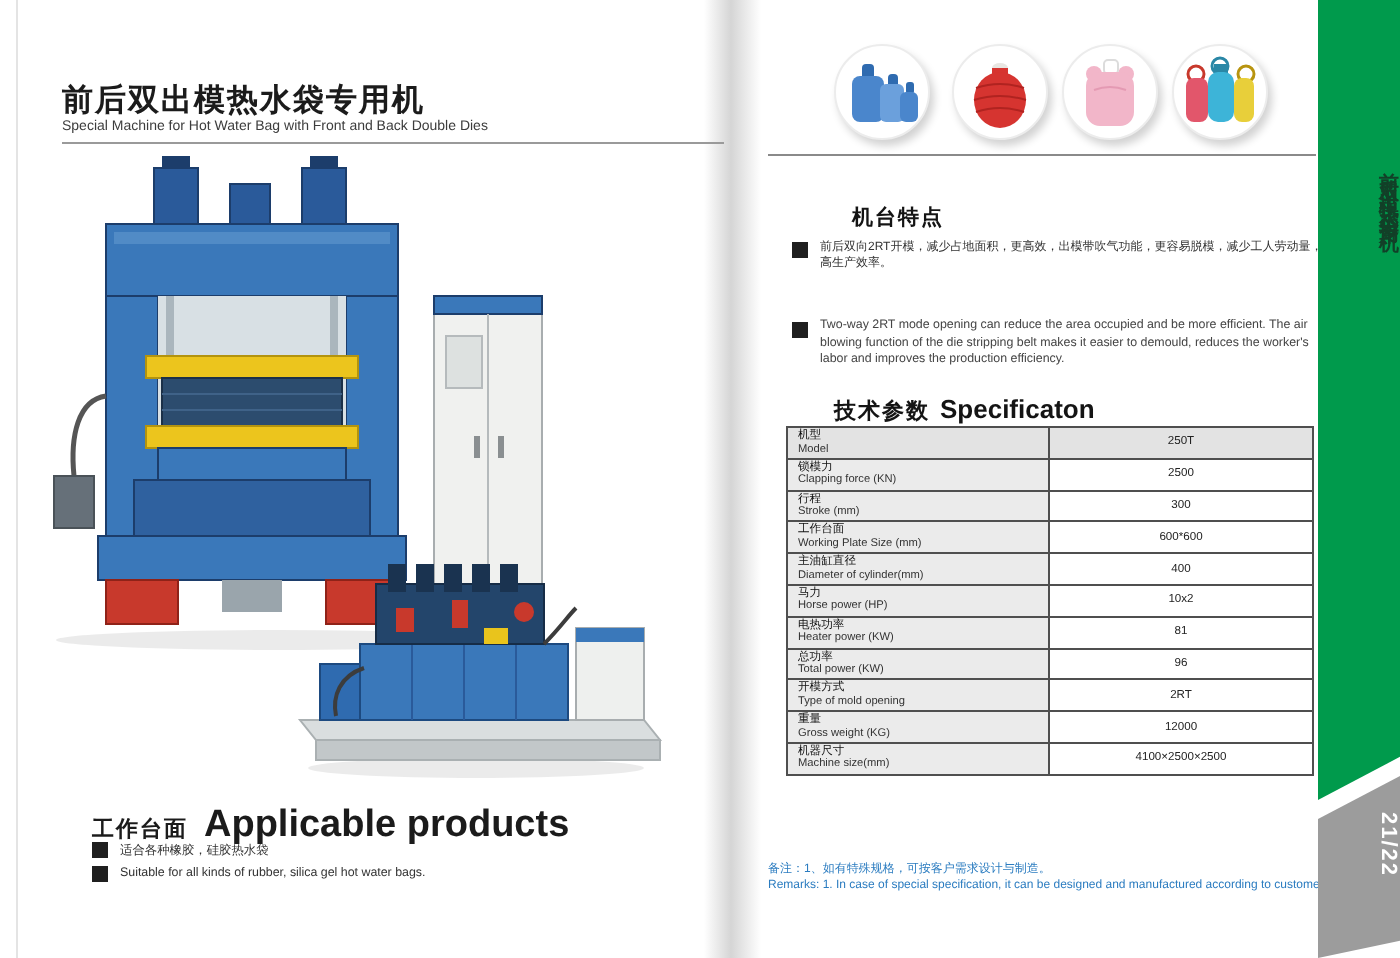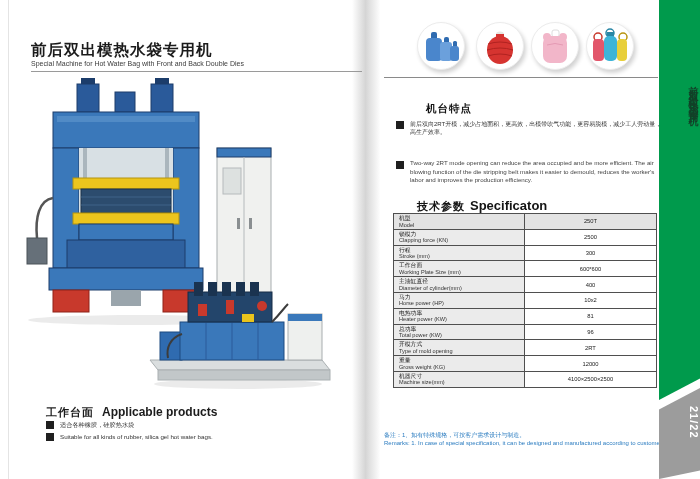--- a/index.html
+++ b/index.html
@@ -13,21 +13,21 @@
 
   
   .l-title{position:absolute;left:31px;top:40px;font-size:15.5px;font-weight:bold;color:#1b1b1b;letter-spacing:1px;white-space:nowrap;}
   .l-subtitle{position:absolute;left:31px;top:60px;font-size:7px;color:#3c3c3c;white-space:nowrap;}
   .l-rule{position:absolute;left:31px;top:71px;width:331px;height:1px;background:#9a9a9a;}
   .press-wrap{position:absolute;left:25px;top:78px;width:250px;height:250px;}
   .aux-wrap{position:absolute;left:146px;top:274px;width:190px;height:118px;}
 
   .applicable-h{position:absolute;left:46px;top:402px;white-space:nowrap;}
   .applicable-h .zh{font-size:11px;font-weight:bold;color:#1b1b1b;letter-spacing:1px;}
-  .applicable-h .en{font-size:12px;font-weight:bold;color:#1b1b1b;margin-left:8px;}
+  .applicable-h .en{font-size:19px;font-weight:bold;color:#1b1b1b;margin-left:8px;}
   .bullet-sq{position:absolute;width:8px;height:8px;background:#1f1f1f;}
   .app-item{position:absolute;left:60px;font-size:6.2px;color:#333;white-space:nowrap;}
 
   
   .circle{position:absolute;top:22px;width:46px;height:46px;border-radius:50%;background:#fff;
           border:1px solid #ececec;box-shadow:2px 3px 4px rgba(0,0,0,0.18);overflow:hidden;}
   .r-rule{position:absolute;left:384px;top:77px;width:274px;height:1px;background:#8a8a8a;}
 
   .feat-zh-h{position:absolute;left:396px;top:102px;font-size:10.5px;font-weight:bold;color:#141414;letter-spacing:1px;margin-left:30px;}
   .feat-zh-txt{position:absolute;left:410px;top:120px;width:258px;font-size:6px;line-height:8px;color:#333;}

